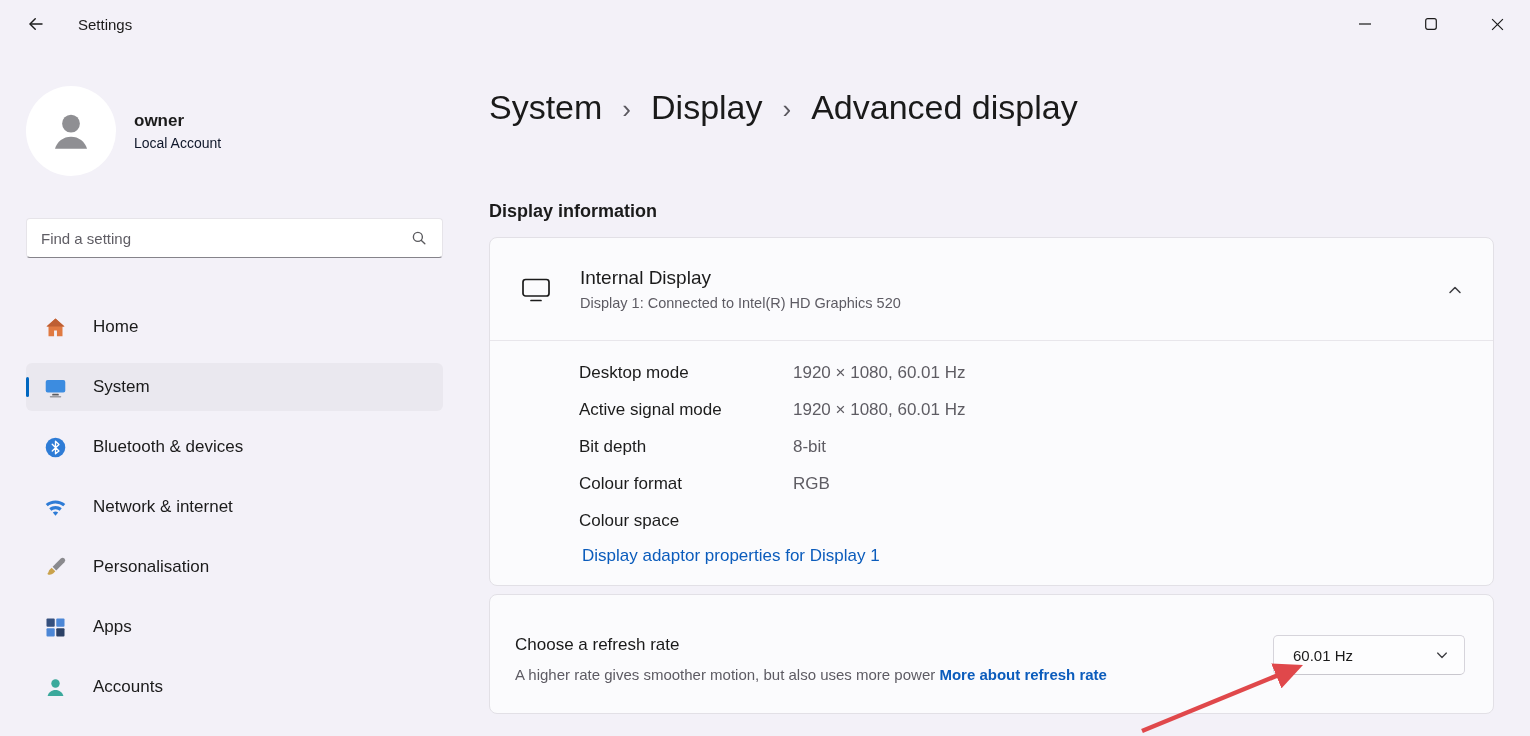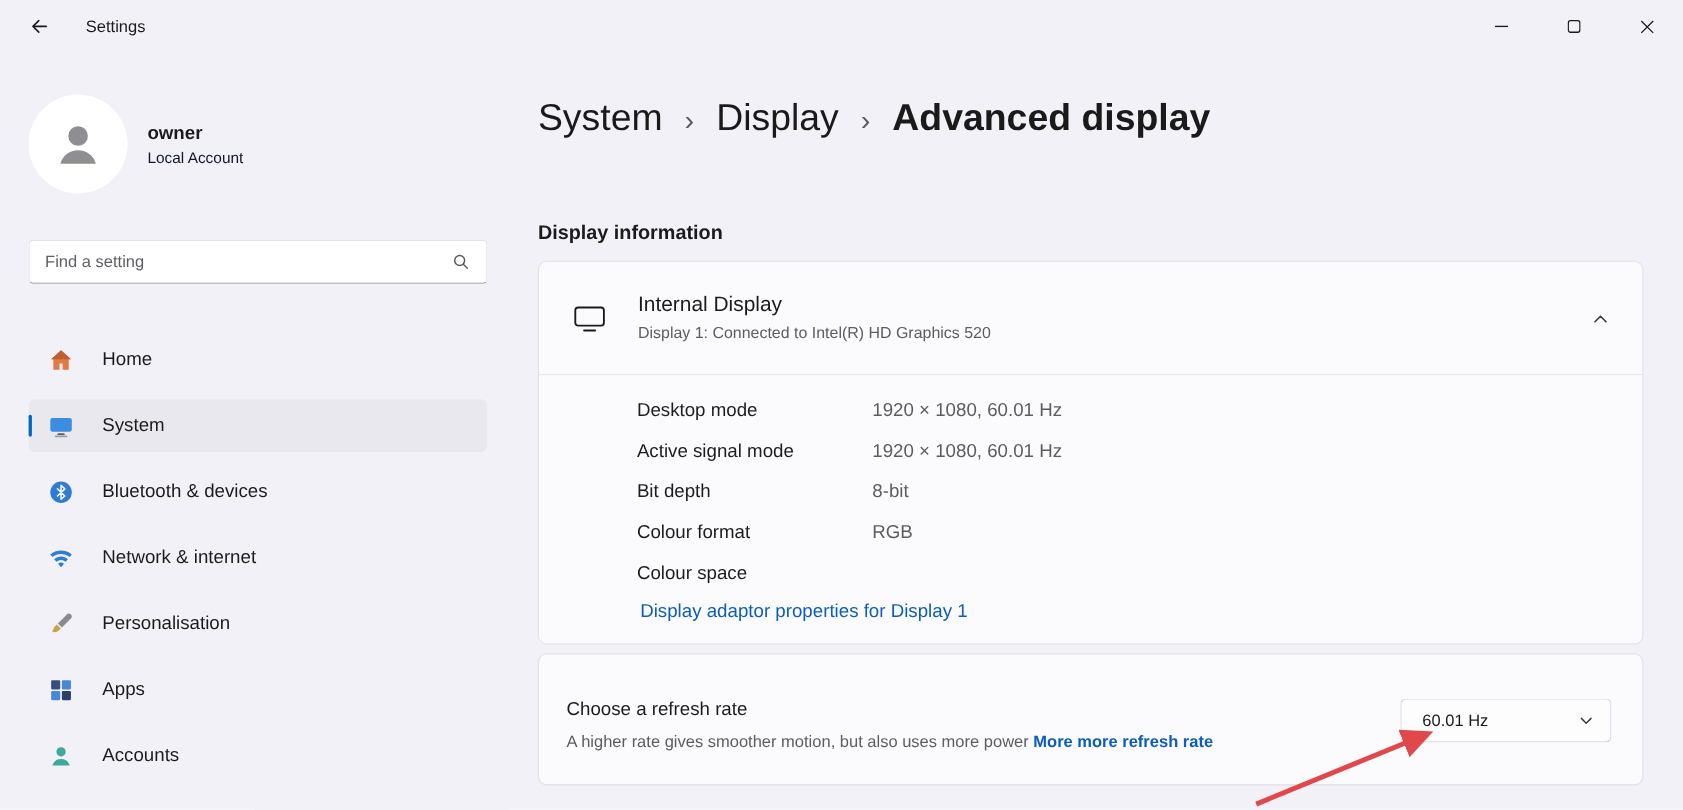--- a/index.html
+++ b/index.html
@@ -33,21 +33,21 @@
   .nav-item.selected { background:#eae8ef; }
   .nav-item.selected::before { content:""; position:absolute; left:0; top:14px; width:3px; height:20px; border-radius:2px; background:#0067c0; }
   .nav-icon { width:23px; height:23px; flex:none; display:flex; }
   .nav-label { margin-left:26px; font-size:17px; color:#1b1b1b; }
 
   
   .main { position:absolute; left:489px; top:48px; width:1005px; height:688px; }
 
   .breadcrumb { position:absolute; left:0; top:40px; display:flex; align-items:center; font-size:34px; white-space:nowrap; }
   .crumb { color:#1a1a1a; font-weight:400; cursor:pointer; }
-  .crumb.current { font-weight:700; cursor:default; }
+  .crumb.current { font-weight:400; cursor:default; }
   .crumb-sep { margin:4px 20px 0 20px; font-size:26px; color:#5a585f; }
 
   .section-title { position:absolute; left:0; top:153px; font-size:18px; font-weight:700; }
 
   .card { position:absolute; left:0; width:1005px; background:#fbfbfd; border:1px solid #e2e0e6; border-radius:8px; }
   .card-display { top:189px; height:349px; }
   .card-refresh { top:546px; height:120px; }
 
   .exp-header { position:relative; height:103px; border-bottom:1px solid #e8e6eb; cursor:pointer; }
   .monitor-glyph { position:absolute; left:31px; top:39px; width:30px; height:26px; }
@@ -268,21 +268,21 @@
         </div>
         <a class="adapter-link">Display adaptor properties for Display 1</a>
       </div>
     </section>
 
     <section class="card card-refresh">
       <div class="refresh-left">
         <div class="refresh-title">Choose a refresh rate</div>
         <div class="refresh-desc">
           <span>A higher rate gives smoother motion, but also uses more power</span>
-          <a class="more-link">More more refresh rate</a>
+          <a class="more-link">More about refresh rate</a>
         </div>
       </div>
       <div class="dropdown">
         <span class="dropdown-value">60.01 Hz</span>
         <span class="dd-chevron">
           <svg width="14" height="14" viewBox="0 0 16 16" fill="none" stroke="#3c3c40" stroke-width="1.5" stroke-linecap="round" stroke-linejoin="round">
               <path d="m3 5.8 5 5 5-5"></path>
             </svg>
         </span>
       </div>

